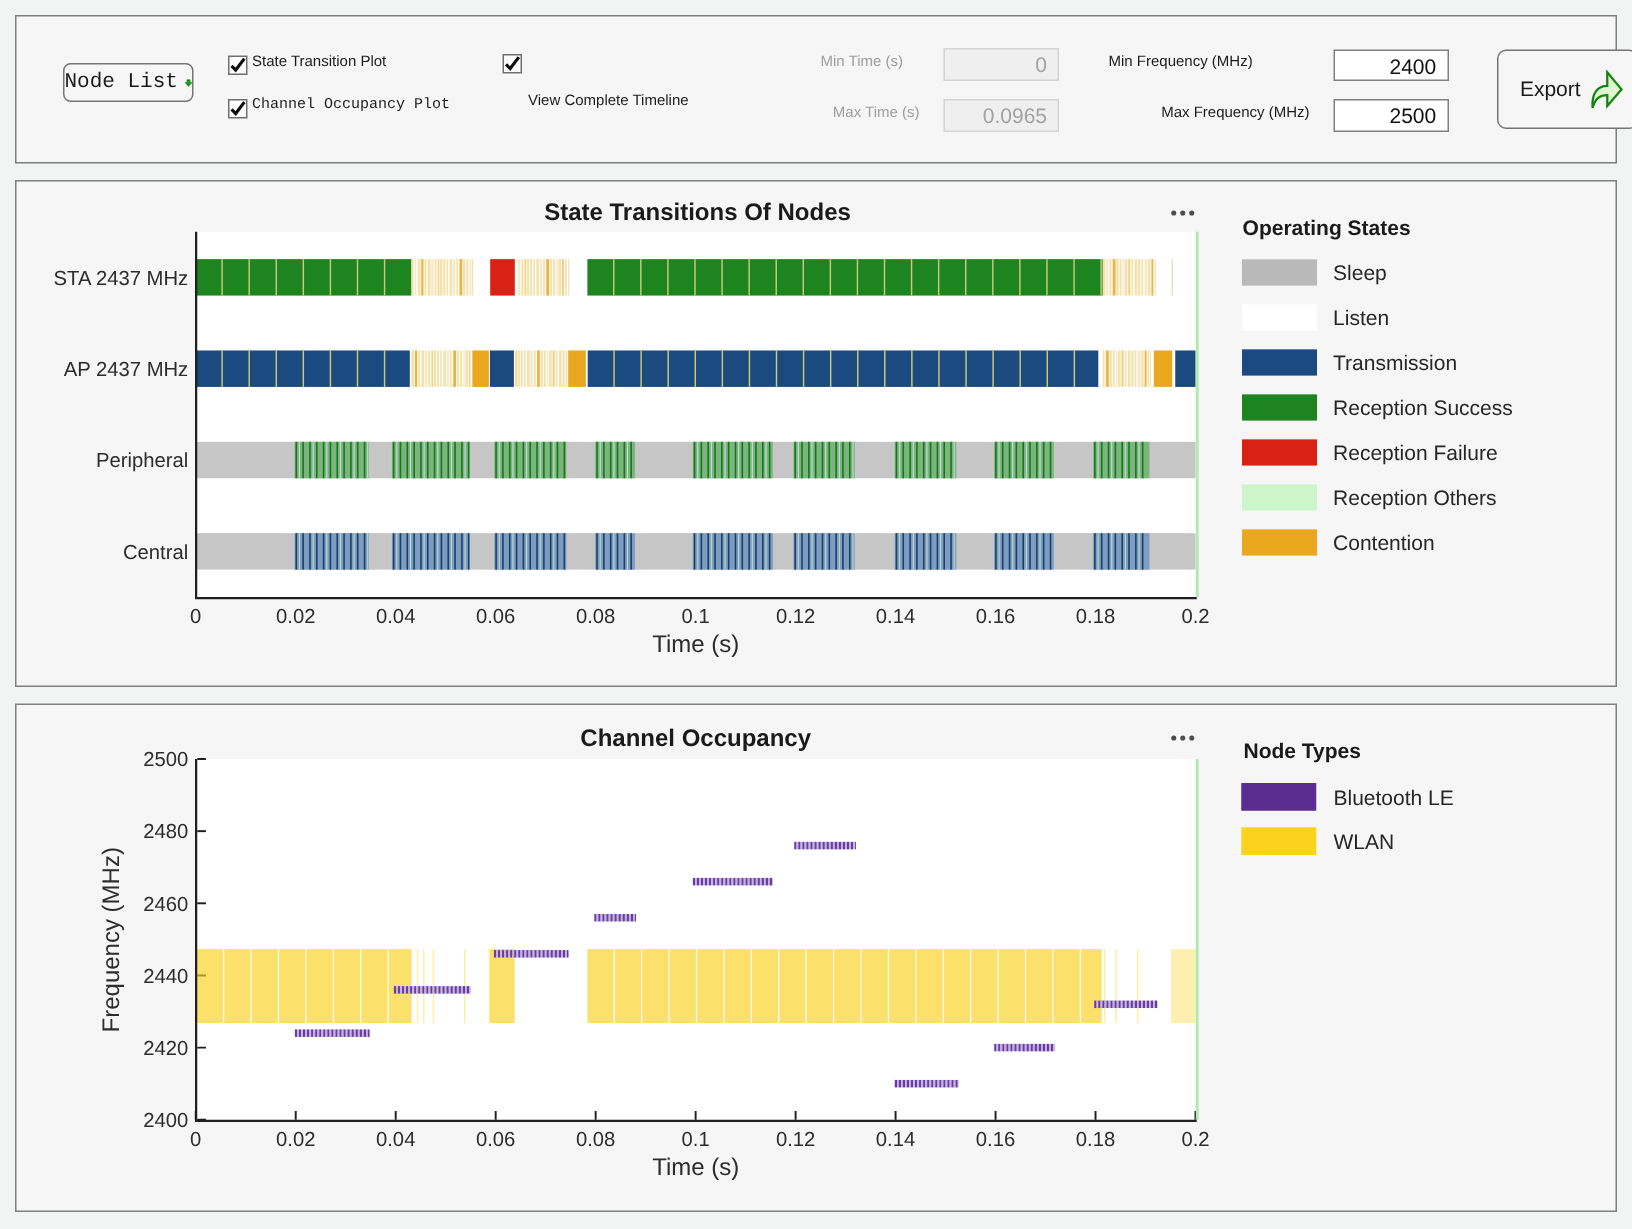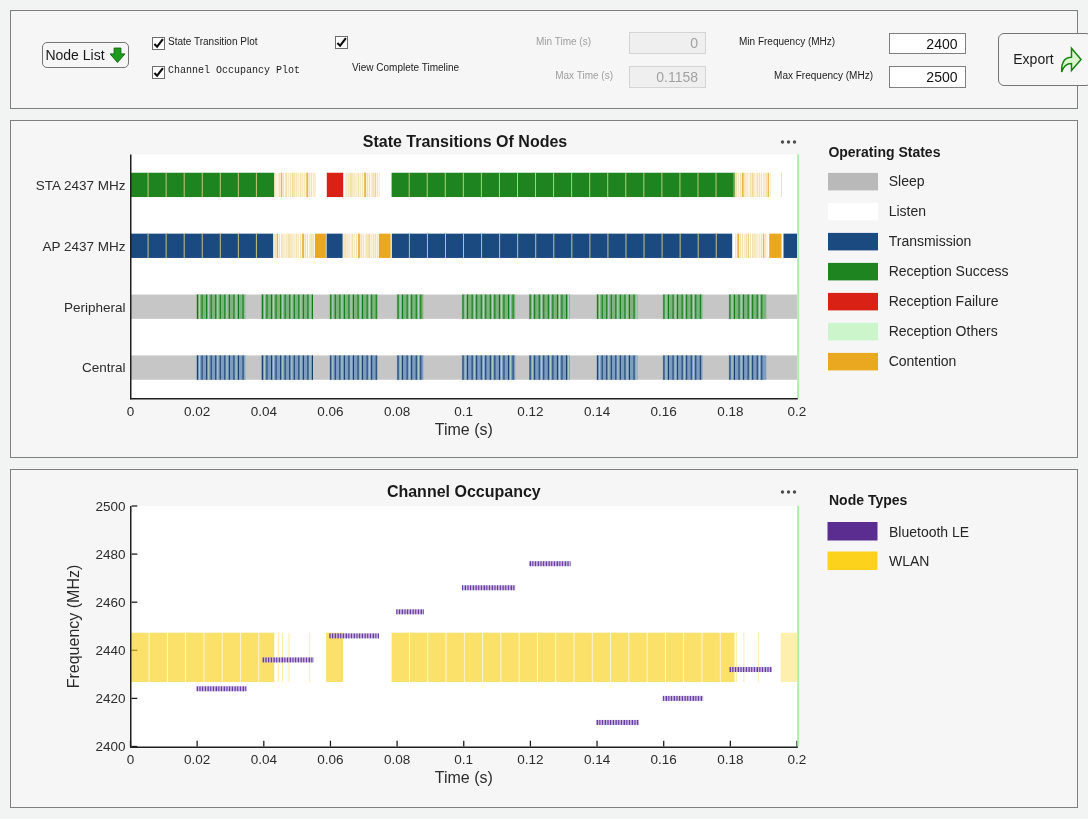--- a/index.html
+++ b/index.html
@@ -17,21 +17,21 @@
      text-align:right; padding-right:7px; line-height:20px; }
   .fld.dis2 { background:#efefef; border:1px solid #d4d4d4; color:#a2a2a2; }
   .fld.en { background:#fff; border:1px solid #7f7f7f; color:#111; }
 </style></head>
 <body>
   <div class="panel" style="left:10px;top:10px;width:1068px;height:99px;"></div>
   <div class="panel" style="left:10px;top:120px;width:1068px;height:338px;"></div>
   <div class="panel" style="left:10px;top:469px;width:1068px;height:339px;"></div>
 
 <div class="btn" style="left:42px;top:42px;width:87px;height:26px;border-radius:5px;">
-  <span style="white-space:nowrap;">Node List</span>
+  <span style="white-space:nowrap;font-family:Liberation Mono, monospace;">Node List</span>
   <svg width="17" height="17" viewBox="-8 -8 16 16" style="margin-left:4px;">
     <path d="M -3.2 -7 L 3.2 -7 L 3.2 -1.5 L 7 -1.5 L 0 6.5 L -7 -1.5 L -3.2 -1.5 Z" fill="#1e9b1e" stroke="#0b6b0b" stroke-width="0.9"></path>
   </svg>
 </div>
 <div class="cb" style="left:152px;top:37px;">
     <svg width="11" height="11" viewBox="0 0 12 12">
       <path d="M1.5 6.5 L4.5 9.5 L10.8 1.2" stroke="#0d0d0d" stroke-width="2.3" fill="none"></path>
     </svg>
   </div>
 <div class="lbl" style="left:168px;top:36px;">State Transition Plot</div>
@@ -41,24 +41,24 @@
     </svg>
   </div>
 <div class="lbl" style="left:168px;top:65px;font-family:Liberation Mono, monospace;">Channel Occupancy Plot</div>
 <div class="cb" style="left:335px;top:36px;">
     <svg width="11" height="11" viewBox="0 0 12 12">
       <path d="M1.5 6.5 L4.5 9.5 L10.8 1.2" stroke="#0d0d0d" stroke-width="2.3" fill="none"></path>
     </svg>
   </div>
 <div class="lbl" style="left:352px;top:27px;margin-top:35px;">View Complete Timeline</div>
 
-<div class="lbl dis" style="left:536px;top:36px;width:77px;text-align:left;">Min Time (s)</div>
+<div class="lbl dis" style="left:536px;top:36px;width:77px;text-align:center;">Min Time (s)</div>
 <div class="fld dis2" style="left:629px;top:32px;">0</div>
 <div class="lbl dis" style="left:536px;top:69.5px;width:77px;text-align:right;">Max Time (s)</div>
-<div class="fld dis2" style="left:629px;top:66px;">0.1158</div>
+<div class="fld dis2" style="left:629px;top:66px;">0.0965</div>
 
 <div class="lbl" style="left:739px;top:36px;width:134px;text-align:left;">Min Frequency (MHz)</div>
 <div class="fld en" style="left:888.5px;top:32.5px;">2400</div>
 <div class="lbl" style="left:739px;top:69.5px;width:134px;text-align:right;">Max Frequency (MHz)</div>
 <div class="fld en" style="left:888.5px;top:66px;">2500</div>
 
 <div class="btn" style="left:997.5px;top:32.5px;width:94px;height:53px;border-radius:6px;">
   <span style="margin-left:6px;">Export</span>
   <svg width="25" height="28" viewBox="0 0 25 28" style="margin-left:3px;">
     <path d="M14.5 3.2 L24 14.6 L14.5 25.6 L14.5 18.4 C9.5 18.4 6.6 20.4 4.7 27 C4.0 16.6 8.3 12.3 14.5 12.3 Z" fill="#ddf8d0" stroke="#15830f" stroke-width="1.5" stroke-linejoin="miter"></path>

